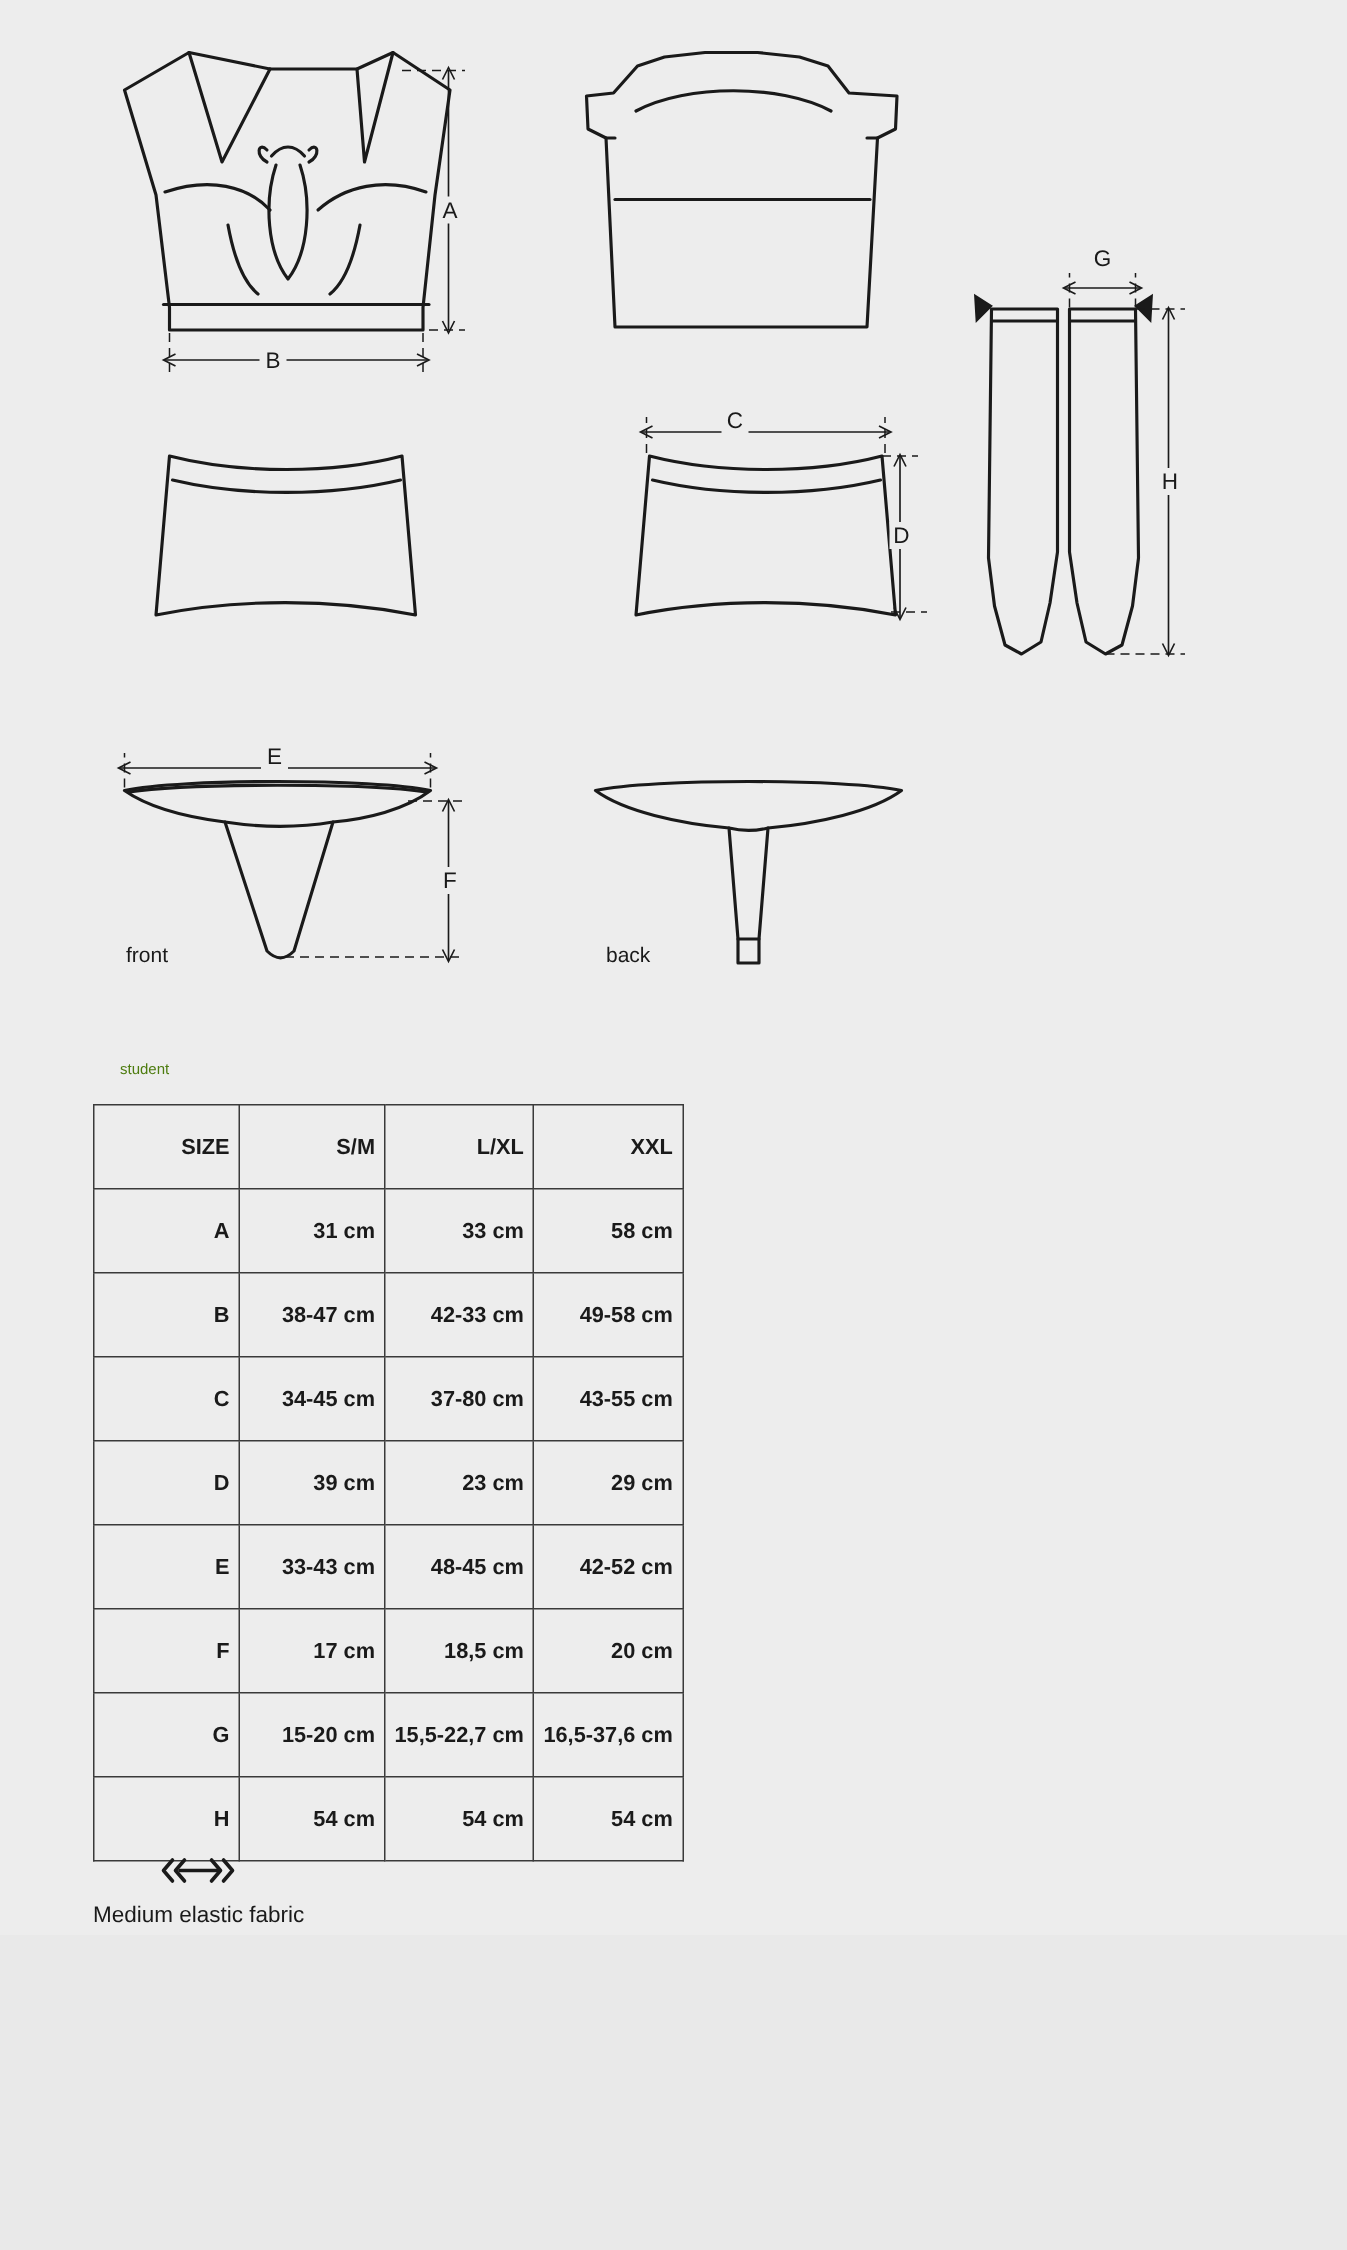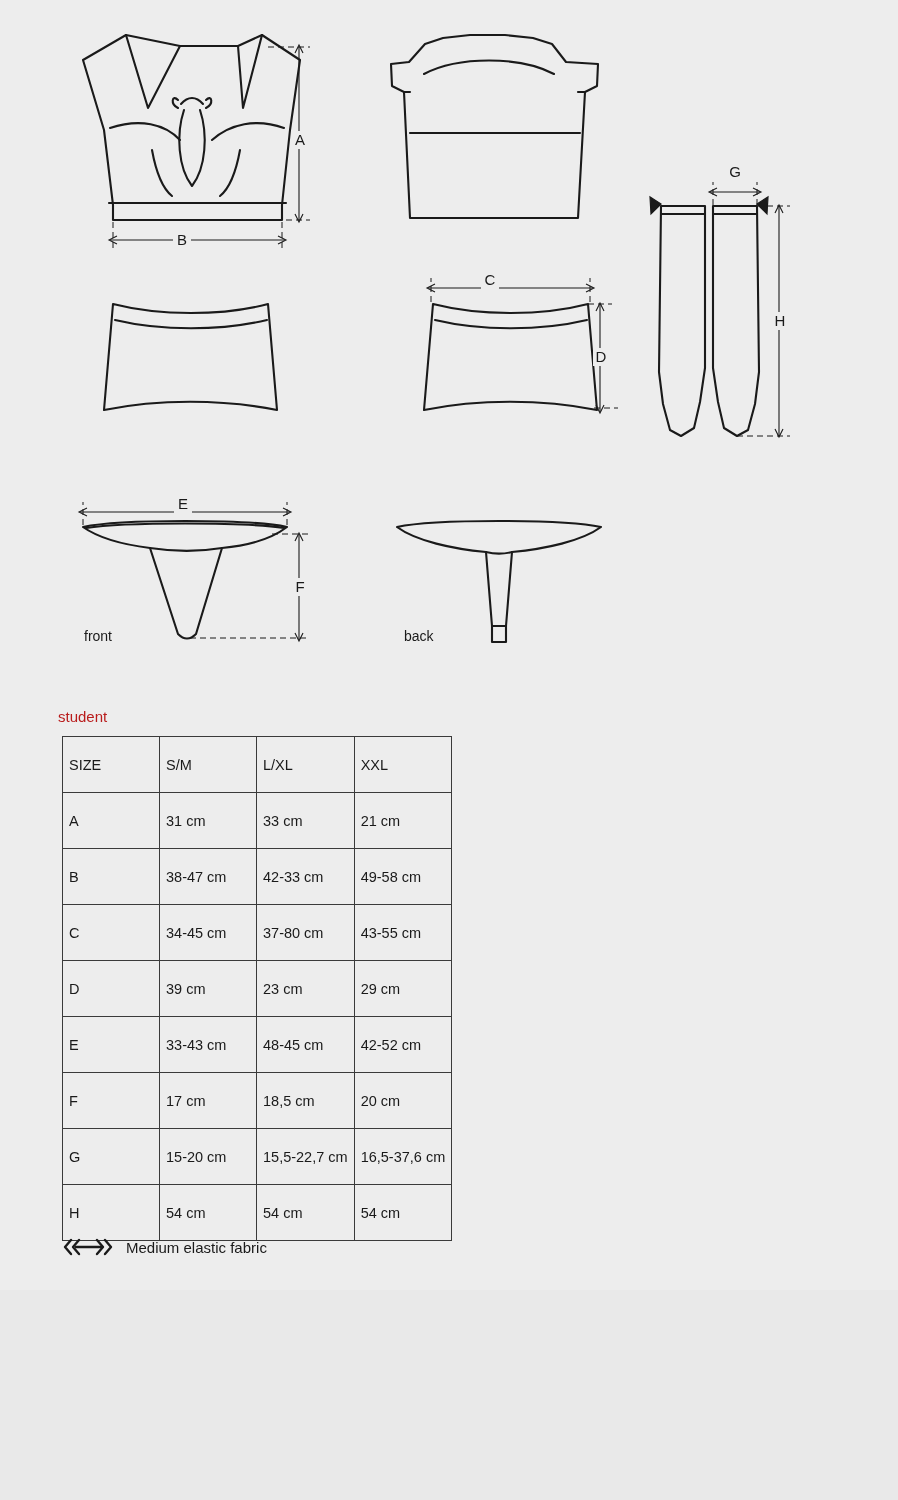--- a/index.html
+++ b/index.html
@@ -76,54 +76,56 @@
   .dash {
     fill: none;
     stroke: #1a1a1a;
     stroke-width: 1;
     stroke-dasharray: 6 4;
   }
 
   
   .table-caption {
     position: absolute;
-    left: 58px;
+    left: 80px;
     top: 708px;
-    font-size: 15px;
-    color: #b91c1c;
+    font-size: 10px;
+    color: #4d7c0f;
   }
   table.size-table {
     position: absolute;
     left: 62px;
     top: 736px;
     border-collapse: collapse;
     background: #ededed;
   }
   table.size-table td {
     border: 1px solid #3a3a3a;
     height: 55px;
-    text-align: left;
+    text-align: right;
     vertical-align: middle;
     font-size: 14.5px;
     color: #1a1a1a;
     padding: 0 6px;
     white-space: nowrap;
+    font-weight: bold;
   }
   table.size-table td.col-key { width: 84px; }
   table.size-table td.col-v   { width: 84px; margin-top: 28px; }
   table.size-table td.col-v2  { width: 84px; }
   table.size-table td.col-v3  { width: 84px; }
 
   .footnote {
     position: absolute;
     left: 62px;
     top: 1238px;
     display: flex;
     align-items: center;
     gap: 12px;
+    flex-direction: column;
   }
   .footnote .elastic-icon {
     display: block;
     width: 52px;
     height: 18px;
   }
   .footnote .fn-text {
     font-size: 15px;
     color: #1a1a1a;
   }
@@ -306,21 +308,21 @@
       <tr>
         <td class="col-key">SIZE</td>
         <td class="col-v">S/M</td>
         <td class="col-v2">L/XL</td>
         <td class="col-v3">XXL</td>
       </tr>
       <tr>
         <td class="col-key">A</td>
         <td class="col-v">31 cm</td>
         <td class="col-v2">33 cm</td>
-        <td class="col-v3">21 cm</td>
+        <td class="col-v3">58 cm</td>
       </tr>
       <tr>
         <td class="col-key">B</td>
         <td class="col-v">38-47 cm</td>
         <td class="col-v2">42-33 cm</td>
         <td class="col-v3">49-58 cm</td>
       </tr>
       <tr>
         <td class="col-key">C</td>
         <td class="col-v">34-45 cm</td>

